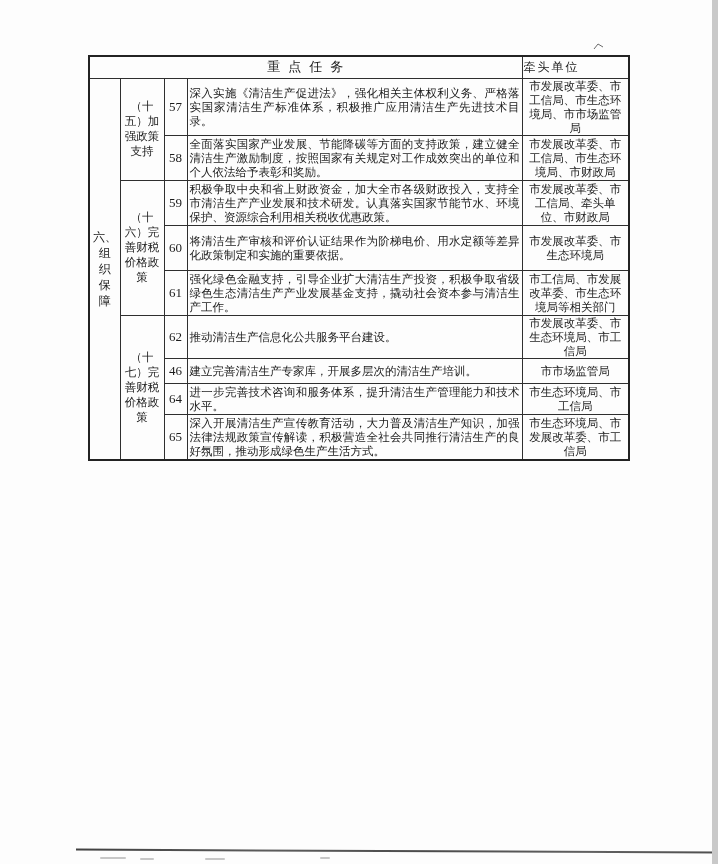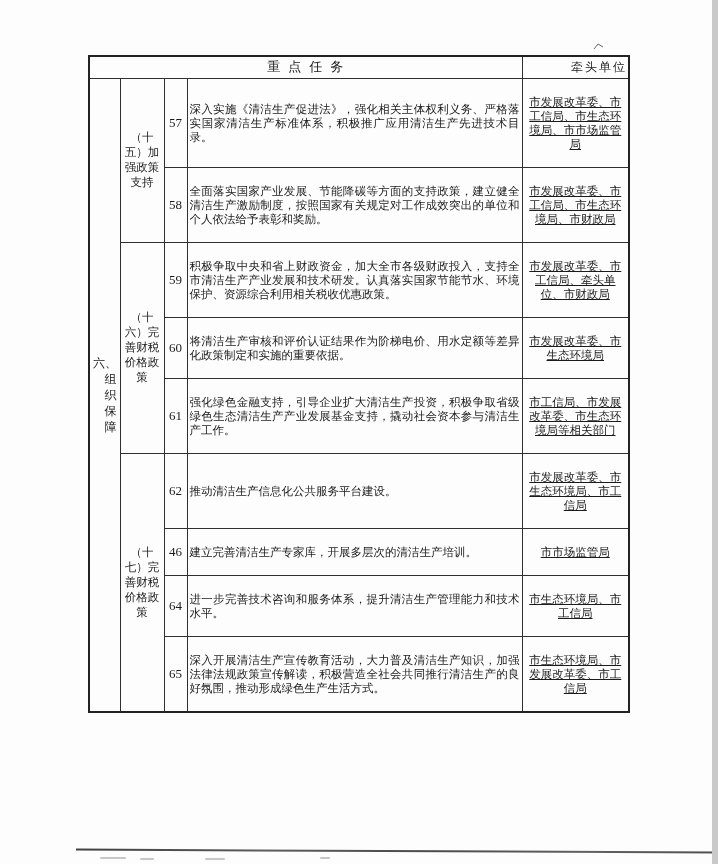--- a/index.html
+++ b/index.html
@@ -17,26 +17,26 @@
     border-collapse:collapse;table-layout:fixed;
     color:#1b1b1b;
   }
   table.doc td{
     border:1.6px solid #2f2f2f;
     overflow:hidden;vertical-align:middle;
     background:transparent;
   }
   table.doc{border:2px solid #232323;}
   td.hdr-task{font-size:13px;text-align:center;letter-spacing:8px;padding-left:8px;}
-  td.hdr-lead{font-size:12px;text-align:right;letter-spacing:2px;}
-  td.group{font-size:12px;line-height:16px;text-align:right;padding:0 3px;word-break:break-all;}
+  td.hdr-lead{font-size:12px;text-align:left;letter-spacing:2px;}
+  td.group{font-size:12px;line-height:16px;text-align:center;padding:0 3px;word-break:break-all;}
   td.section{font-size:11.5px;line-height:15px;text-align:center;padding:14px 2px;word-break:break-all;}
   td.num{font-size:13px;text-align:center;font-family:"Liberation Serif",serif;}
   td.task{font-size:11.5px;line-height:14px;text-align:left;text-align:justify;padding:1px 2px;word-break:break-all;}
-  td.lead{font-size:11.5px;line-height:14px;text-align:center;padding:16px 2px;word-break:break-all;text-decoration:underline;}
+  td.lead{font-size:11.5px;line-height:14px;text-align:center;padding:0 2px;word-break:break-all;}
   
   .bottom-line{
     position:absolute;left:76px;top:850px;width:642px;height:2.4px;
     background:linear-gradient(90deg,#2c2c2c 0%,#4a4a4a 30%,#383838 55%,#505050 80%,#3c3c3c 100%);
     transform:rotate(0.25deg);opacity:.9;
   }
   .smudge{position:absolute;background:#9a9a9a;opacity:.55;border-radius:1px;}
   .pen-mark{position:absolute;left:593px;top:43px;width:12px;height:8px;}
 </style>
 </head>

